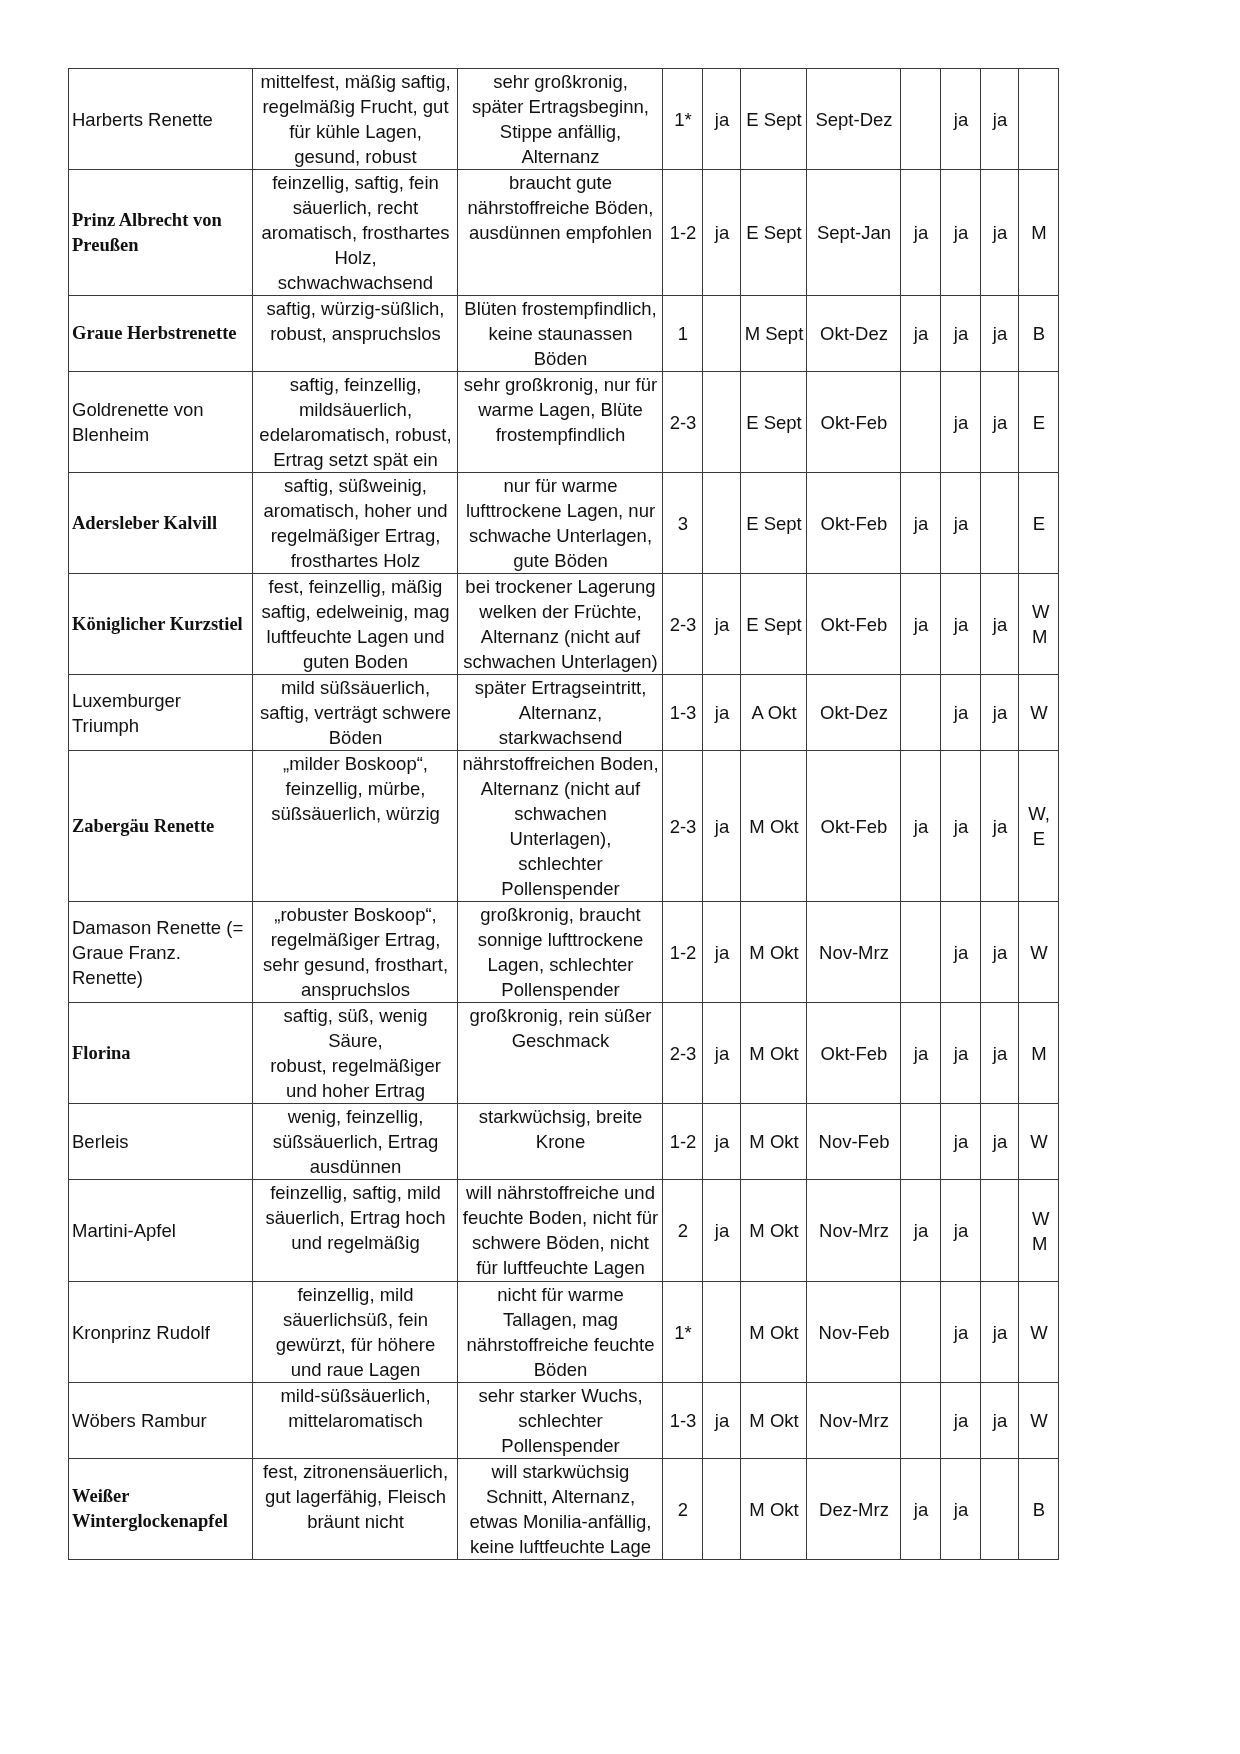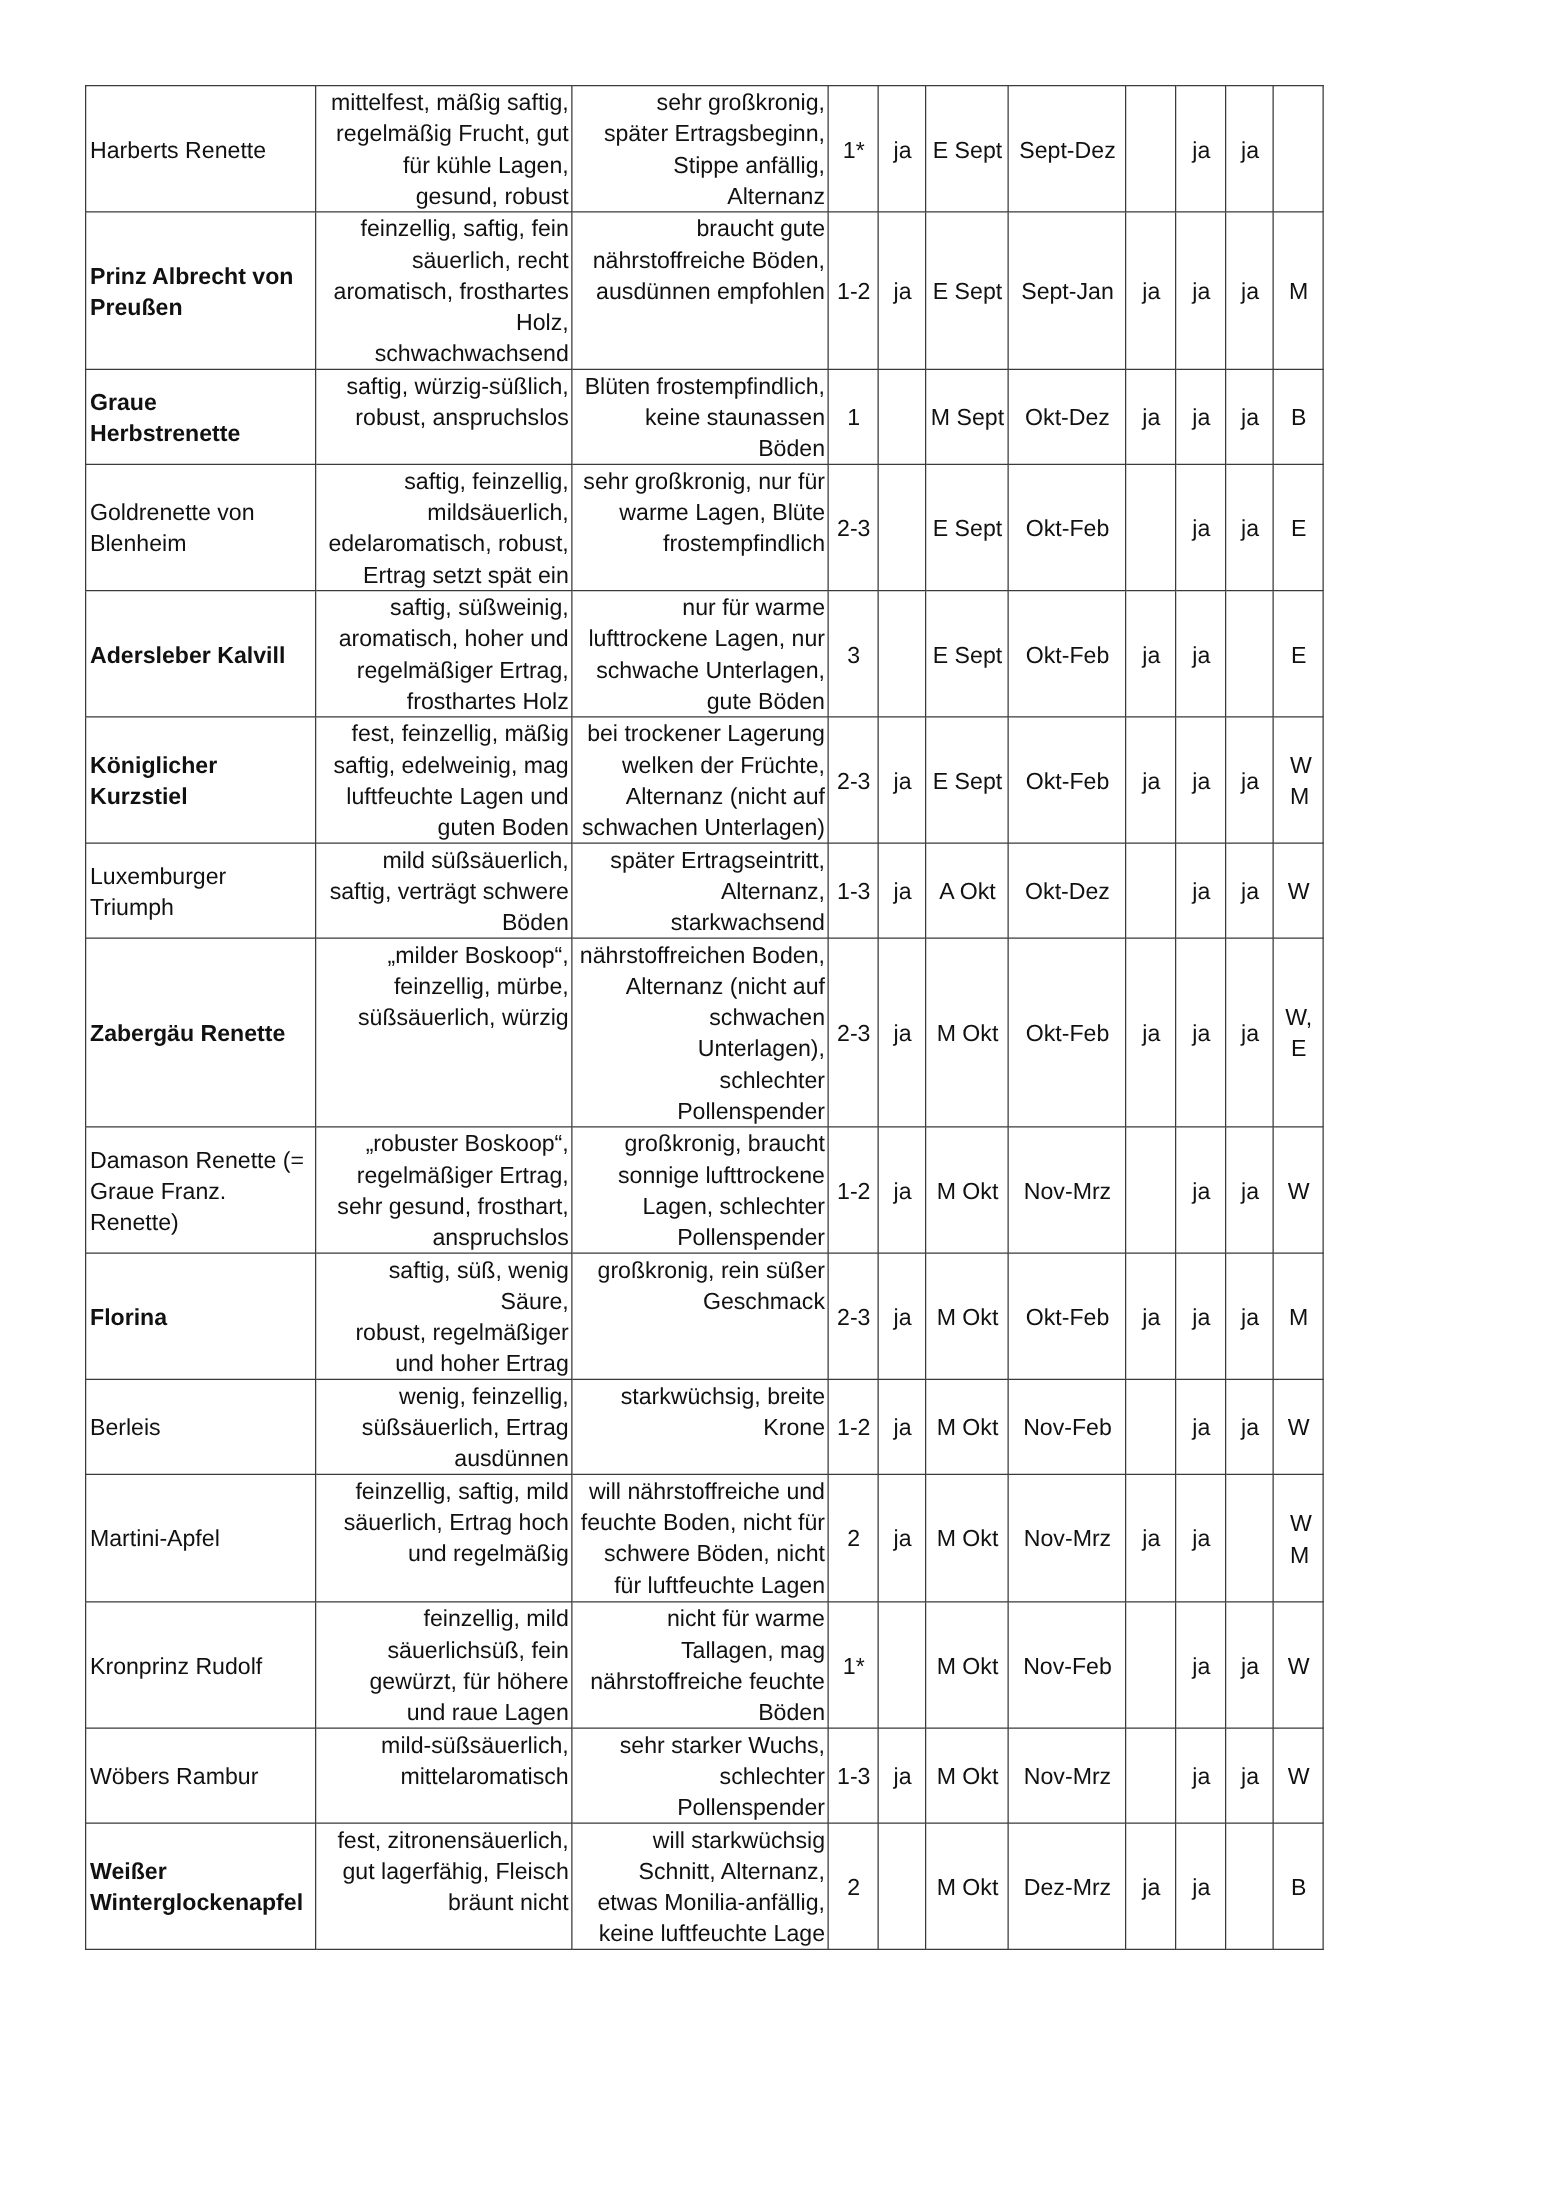--- a/index.html
+++ b/index.html
@@ -12,22 +12,22 @@
   }
   table.varieties td {
     border: 1.6px solid #3a3a3a;
     padding: 0 2px 0 3px;
     vertical-align: middle;
     overflow: visible;
     white-space: normal;
     word-wrap: normal;
   }
   td.name { text-align: left; }
-  td.name.bold { font-weight: bold; }
-  td.txt { vertical-align: top !important; text-align: right; border-radius: 16px; }
+  td.name.bold { font-weight: bold; font-family: Liberation Serif, serif; }
+  td.txt { vertical-align: top !important; text-align: center; border-radius: 16px; }
   td.c { text-align: center; padding: 0 1px; white-space: nowrap; }
   td.c.wrap { white-space: normal; }
   .line { display: block; }
 </style>
 </head>
 <body>
 
 <table class="varieties">
   <colgroup>
     <col style="width:184px">

